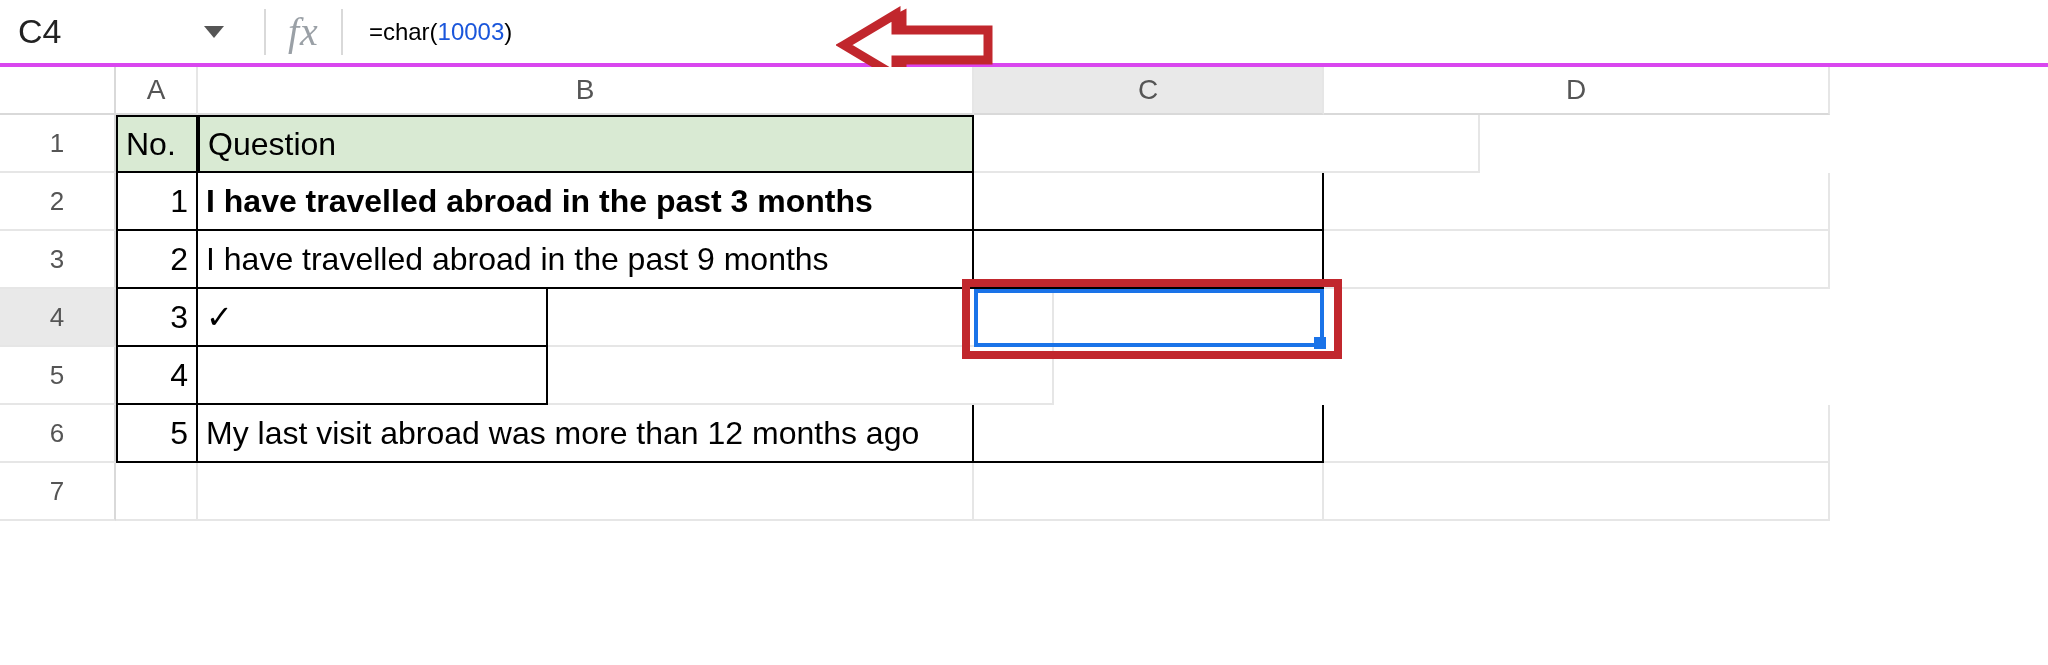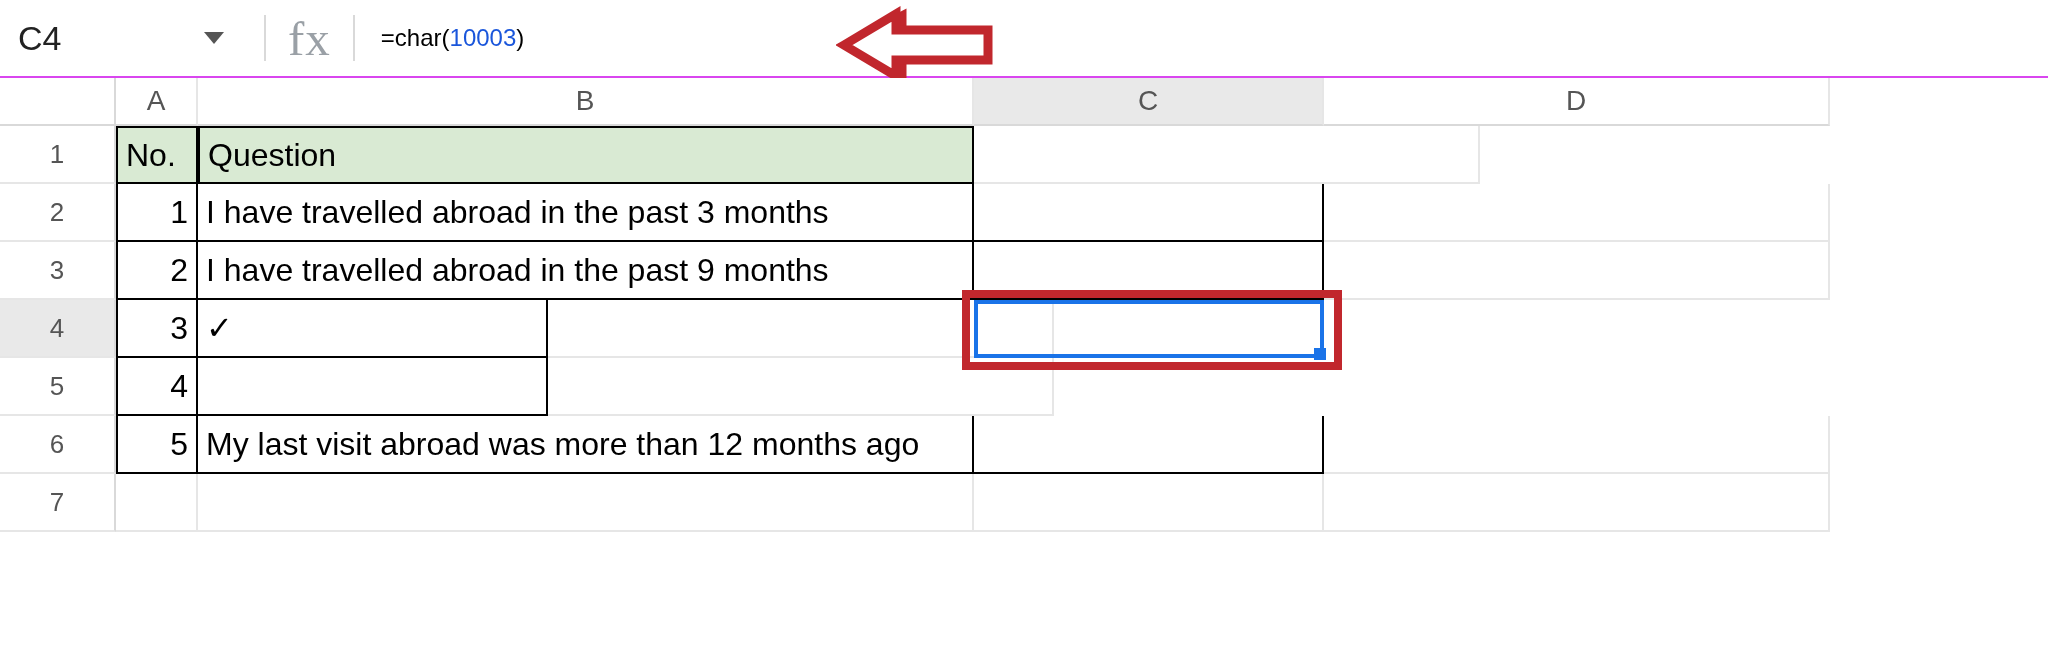--- a/index.html
+++ b/index.html
@@ -7,22 +7,22 @@
     margin: 0; padding: 0;
     font-family: Arial, Helvetica, sans-serif;
     background: #fff;
     color: #000;
     -webkit-font-smoothing: antialiased;
   }
   
   .formula-bar {
     display: flex;
     align-items: center;
-    height: 78px;
-    border-bottom: 2px solid #d946ef;
+    height: 67px;
+    border-bottom: 4px solid #d946ef;
     padding-left: 12px;
   }
   .name-box {
     width: 230px;
     height: 100%;
     display: flex;
     align-items: center;
     font-size: 34px;
     padding-left: 6px;
     color: #222;
@@ -35,21 +35,22 @@
     border-right: 10px solid transparent;
     border-top: 12px solid #555;
   }
   .divider-v {
     width: 2px;
     height: 46px;
     background: #d9d9d9;
     margin: 0 22px;
   }
   .fx-label {
-    font-size: 49px;
+    font-style: italic;
+    font-size: 40px;
     color: #9aa0a6;
     font-family: "Times New Roman", serif;
     letter-spacing: 1px;
   }
   .formula-input {
     flex: 1;
     font-size: 24px;
     font-family: Arial, sans-serif;
     color: #000;
     padding-left: 4px;
@@ -208,21 +209,21 @@
       <div class="rows">
 
         <div class="row">
           <div class="cell col-A data-header data-border" style="border-right:2px solid #000;">No.</div>
           <div class="cell col-B data-header data-border" style="border-left:none;border-right:2px solid #000;">Question</div>
           <div class="cell col-D"></div>
         </div>
 
         <div class="row">
           <div class="cell col-A num-cell" style="border:2px solid #000;border-top:none;">1</div>
-          <div class="cell col-B" style="border:2px solid #000;border-top:none;border-left:none;">I have travelled abroad in the past 3 months</div>
+          <div class="cell col-B" style="border:2px solid #000;border-top:none;border-left:none;font-weight:bold;">I have travelled abroad in the past 3 months</div>
           <div class="cell col-C" style="border:2px solid #000;border-top:none;border-left:none;"></div>
           <div class="cell col-D"></div>
         </div>
 
         <div class="row">
           <div class="cell col-A num-cell" style="border:2px solid #000;border-top:none;">2</div>
           <div class="cell col-B" style="border:2px solid #000;border-top:none;border-left:none;">I have travelled abroad in the past 9 months</div>
           <div class="cell col-C" style="border:2px solid #000;border-top:none;border-left:none;"></div>
           <div class="cell col-D"></div>
         </div>

